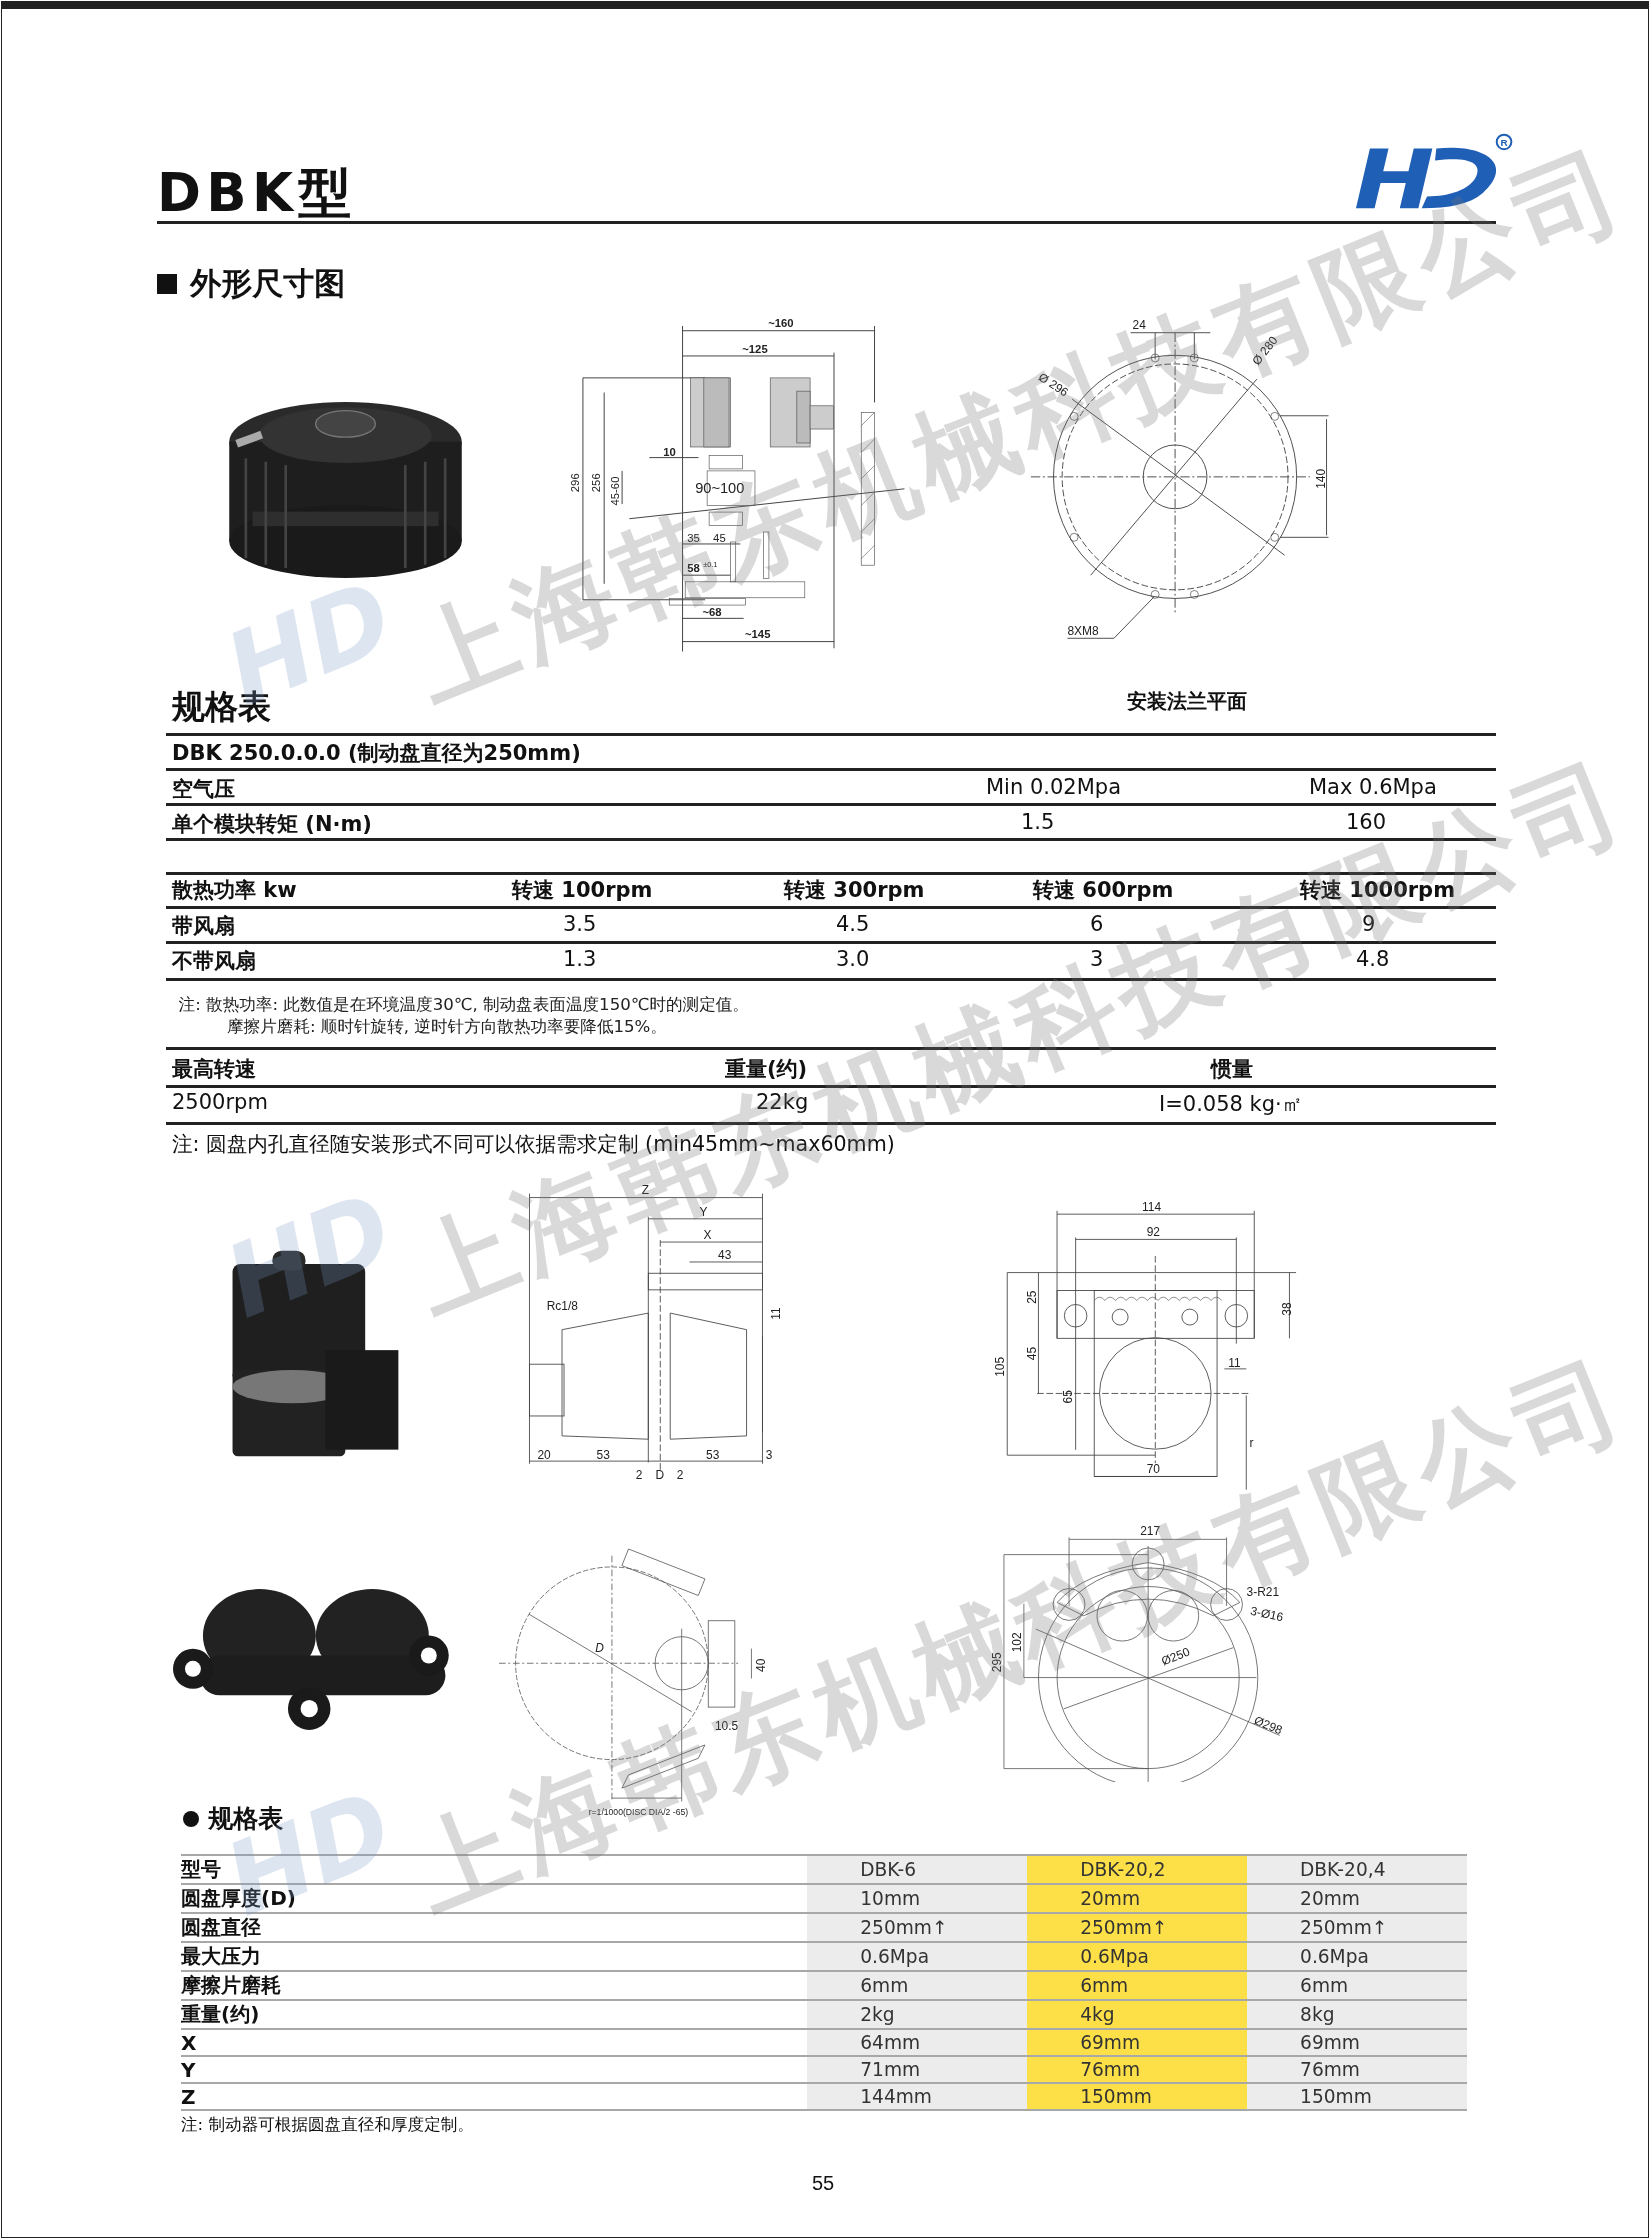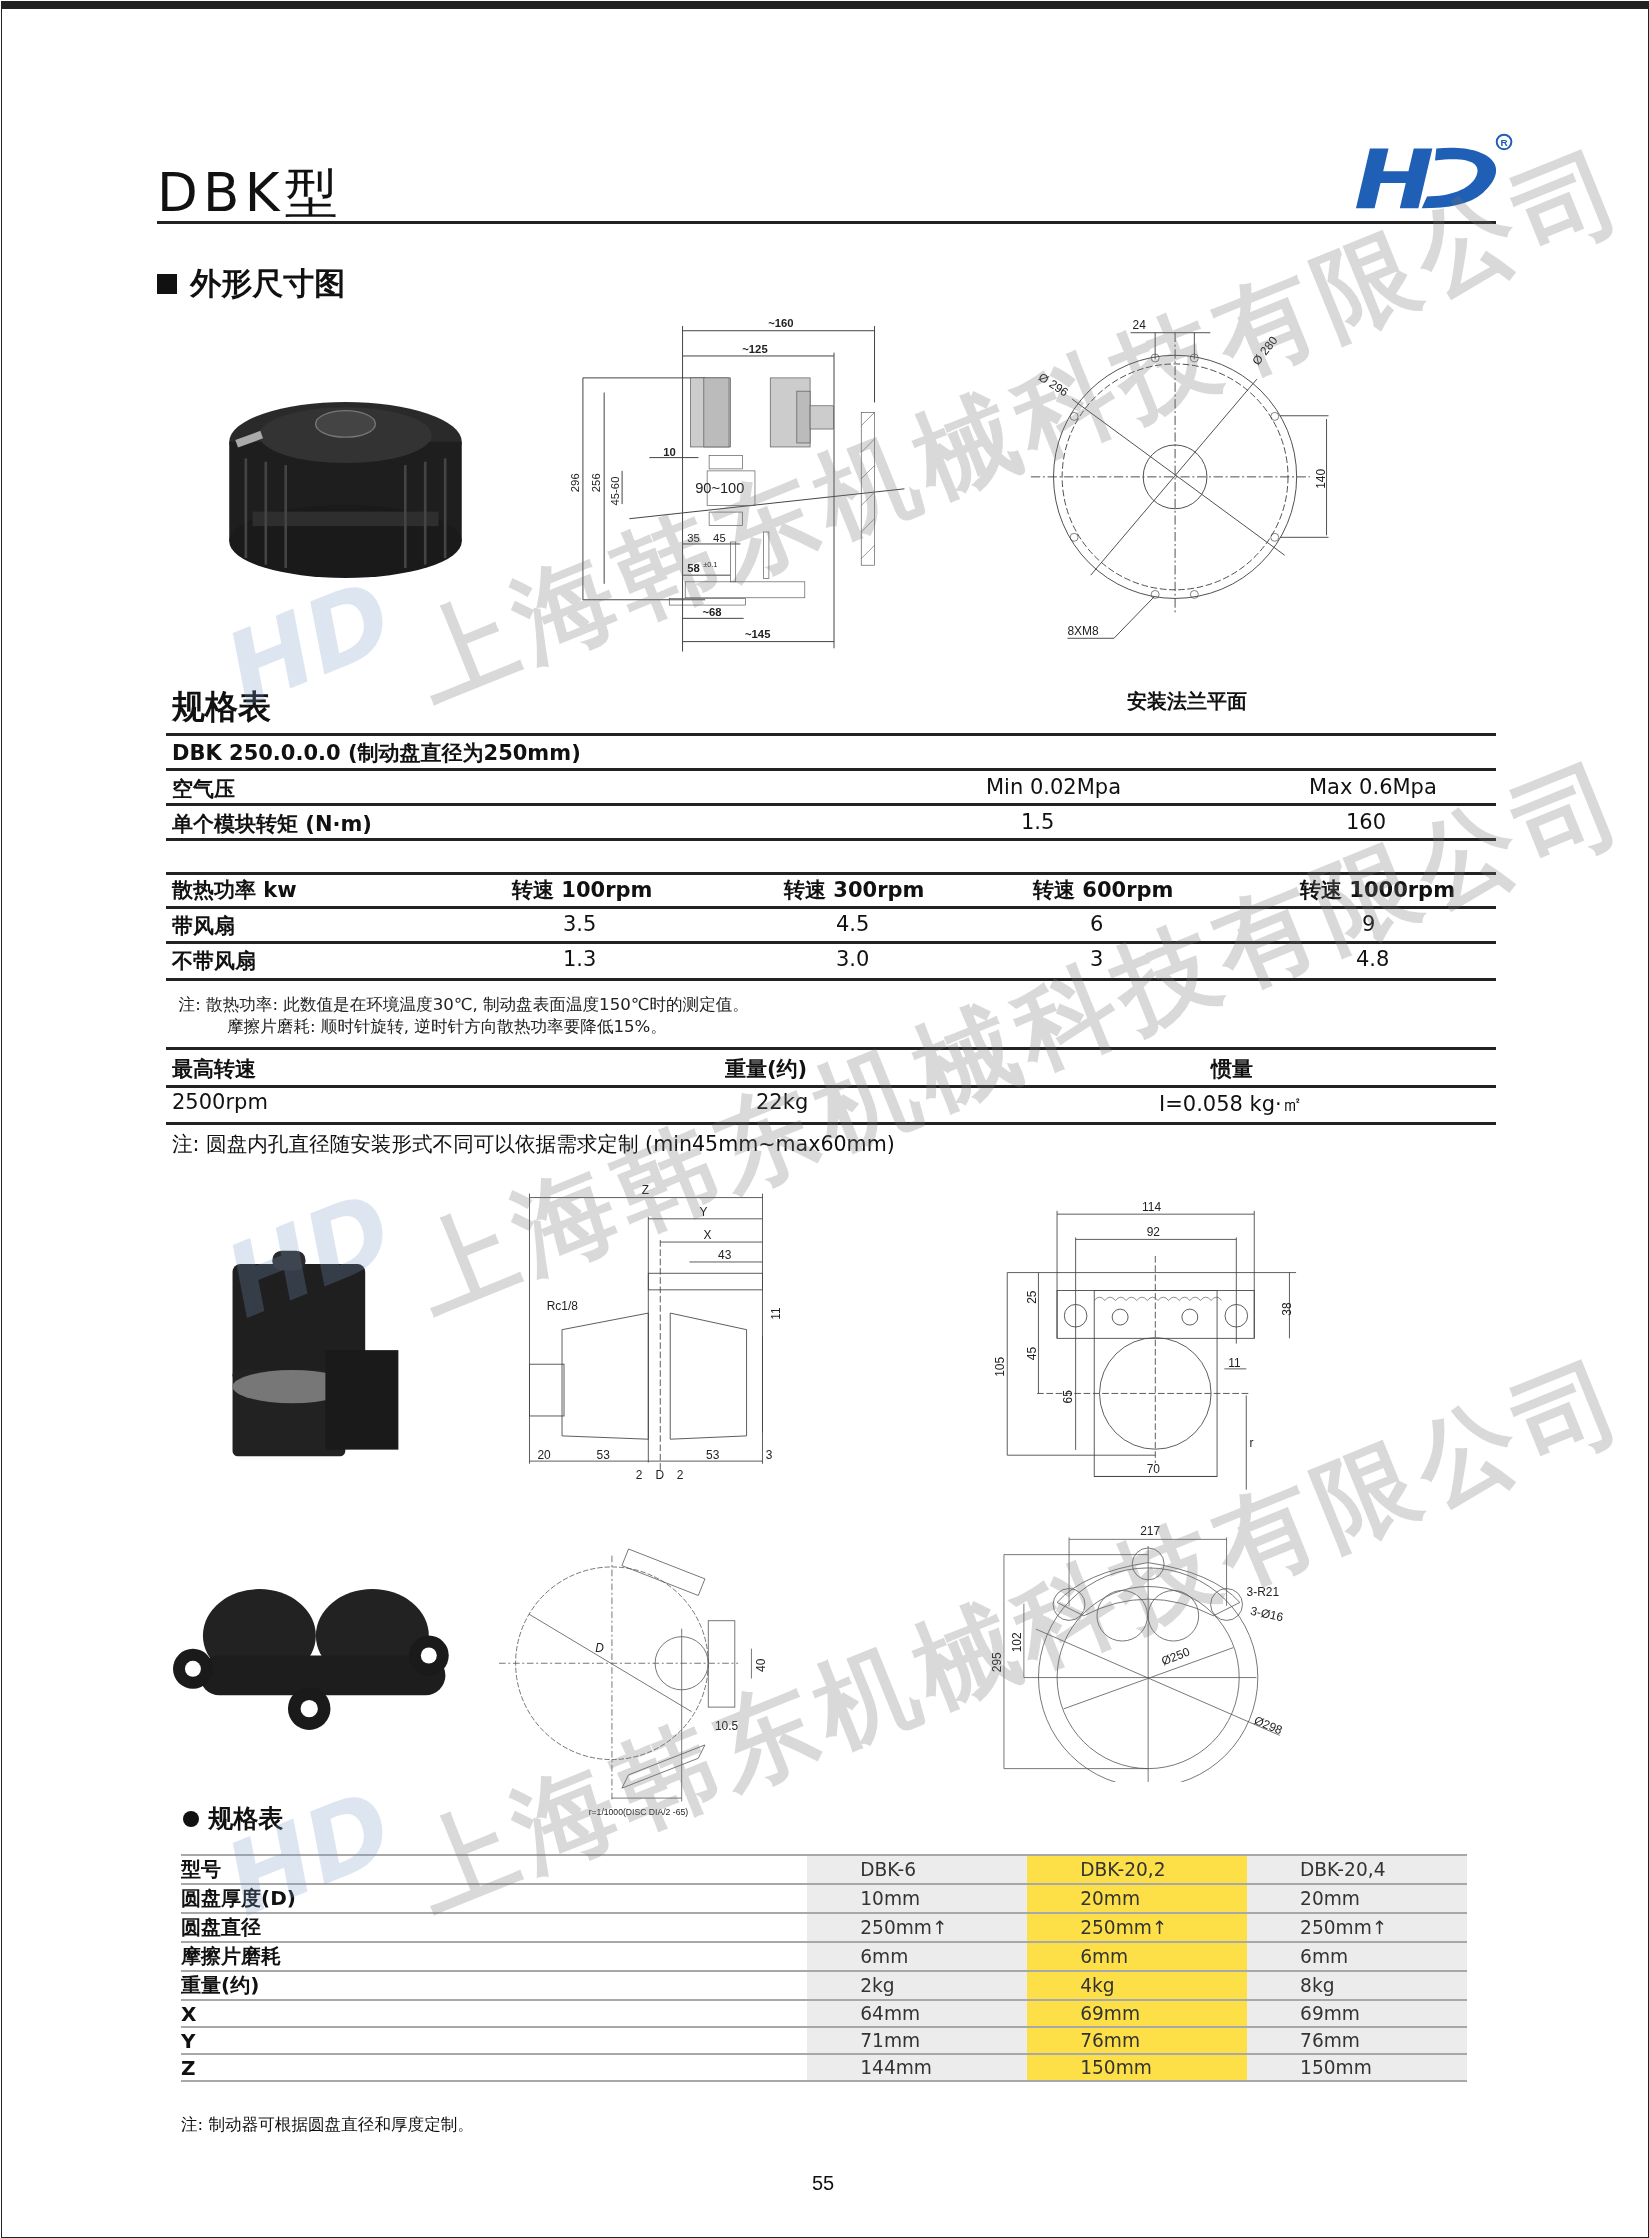--- a/index.html
+++ b/index.html
@@ -1,19 +1,19 @@
 <!DOCTYPE html>
 <html style="font-size:10.6px"><head>
 <meta charset="utf-8">
 <style>
   html,body{margin:0;padding:0;background:#fff;}
   body{width:1650px;height:2239px;position:relative;overflow:hidden;font-family:"DejaVu Sans","Liberation Sans",sans-serif;color:#111;}
   .frame{position:absolute;left:1.3px;top:1.3px;right:1.3px;bottom:1.3px;border:1.3px solid #222;border-top:8px solid #222;pointer-events:none;}
   .abs{position:absolute;}
-  .title{left:157px;top:158px;font-size:53px;font-weight:normal;letter-spacing:5.3px;}
+  .title{left:157px;top:158px;font-size:53px;font-weight:bold;letter-spacing:5.3px;}
   .title-rule{left:157px;top:221px;width:1339px;height:3.3px;background:#222;}
   .logo{left:1350px;top:130px;width:166px;height:83px;}
   .sec1{left:157px;top:263px;font-size:31px;font-weight:bold;display:flex;align-items:center;gap:13.3px;}
   .sq{width:20px;height:20px;background:#111;display:inline-block;}
   .photo{background:#fff;}
   .drawing{background:#fff;}
   .spec-title{left:172px;top:685px;font-size:33px;font-weight:bold;}
   .flange-label{left:1127px;top:688px;font-size:20px;font-weight:bold;}
   .rule{position:absolute;left:166px;width:1330px;height:3.3px;background:#222;}
   .row{position:absolute;left:172px;width:1324px;font-size:21px;}
@@ -413,20 +413,26 @@
       <td class="c2">20mm</td>
       <td class="c3">20mm</td>
     </tr>
     <tr>
       <td class="lbl">圆盘直径</td>
       <td class="c1">250mm↑</td>
       <td class="c2">250mm↑</td>
       <td class="c3">250mm↑</td>
     </tr>
     <tr>
+      <td class="lbl">最大压力</td>
+      <td class="c1">0.6Mpa</td>
+      <td class="c2">0.6Mpa</td>
+      <td class="c3">0.6Mpa</td>
+    </tr>
+    <tr>
       <td class="lbl">摩擦片磨耗</td>
       <td class="c1">6mm</td>
       <td class="c2">6mm</td>
       <td class="c3">6mm</td>
     </tr>
     <tr>
       <td class="lbl">重量(约)</td>
       <td class="c1">2kg</td>
       <td class="c2">4kg</td>
       <td class="c3">8kg</td>

